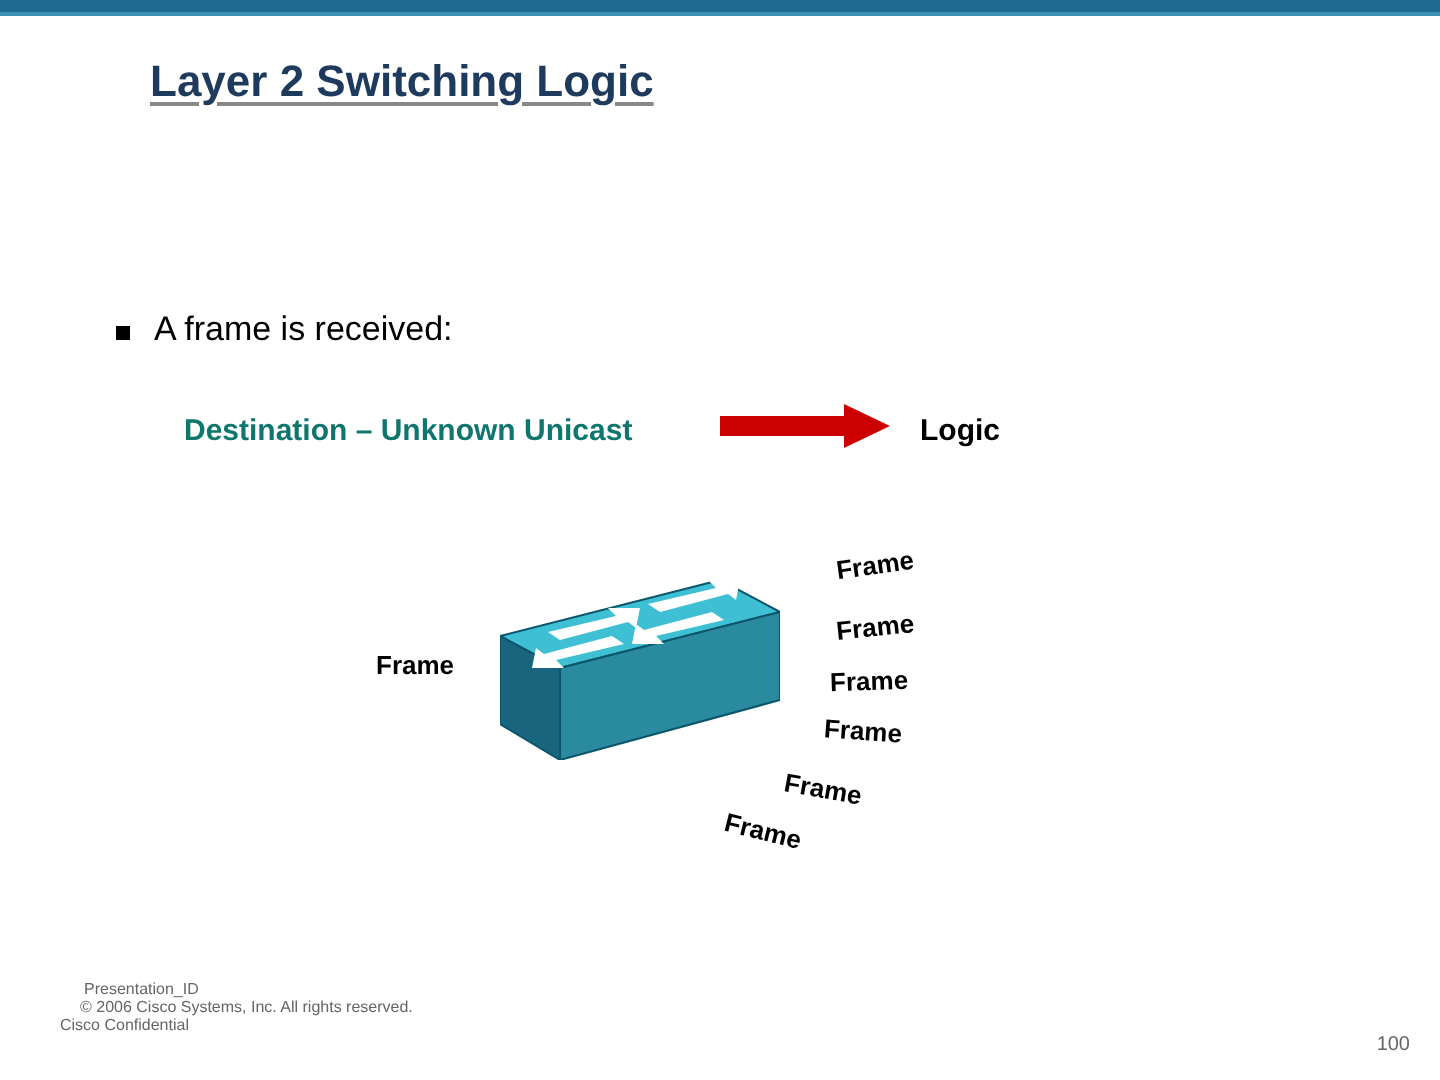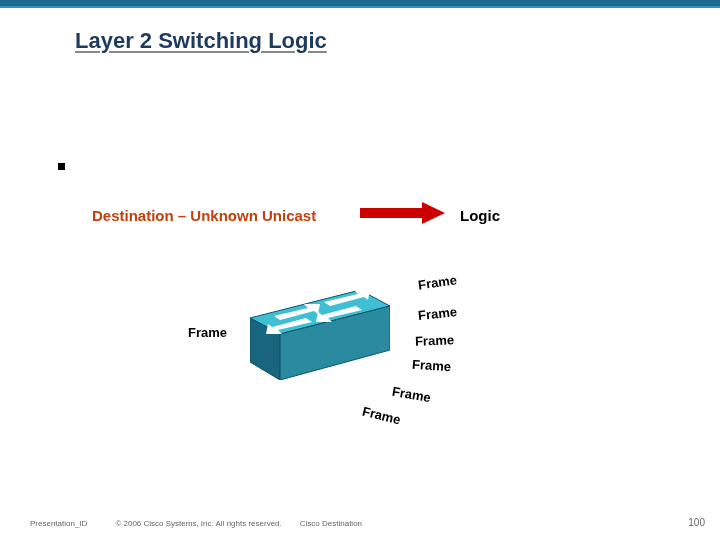--- a/index.html
+++ b/index.html
@@ -36,21 +36,21 @@
   }
   .bullet-row .sq {
     width:7px; height:7px; background:#000;
     margin-top:8px; margin-right:12px;
     flex:none;
   }
   .subhead {
     position:absolute;
     top:207px; left:92px;
     font-size:15px; font-weight:bold;
-    color:#c2410c;
+    color:#0f766e;
     text-align:right;
   }
   .flood {
     position:absolute;
     top:207px; left:460px;
     font-size:15px; font-weight:bold;
   }
   .big-arrow {
     position:absolute;
     top:202px; left:360px;
@@ -68,39 +68,41 @@
   }
   .lbl-left  { top:325px; left:188px; }
   .lbl-r1    { top:275px; left:418px; transform:rotate(-8deg);}
   .lbl-r2    { top:306px; left:418px; transform:rotate(-6deg);}
   .lbl-r3    { top:333px; left:415px; transform:rotate(-2deg);}
   .lbl-r4    { top:358px; left:412px; transform:rotate(4deg);}
   .lbl-r5    { top:387px; left:392px; transform:rotate(10deg);}
   .lbl-r6    { top:408px; left:362px; transform:rotate(14deg);}
   .footer {
     position:absolute;
-    bottom:12px; left:0; right:0;
-    display:flex; align-items:flex-end;
+    bottom:12px; left:12px; right:0;
+    display:flex; align-items:flex-start;
     font-size:8px;
     color:#666;
+    flex-direction:column;
   }
   .footer .pid   { margin-left:30px; }
   .footer .copy  { margin-left:28px; }
   .footer .conf  { margin-left:18px; }
   .footer .num   { margin-left:auto; margin-right:15px; font-size:10px; color:#666;}
 </style>
 </head>
 <body>
 
 <div class="topbar"></div>
 
 <div class="title">Layer 2 Switching Logic</div>
 
 <div class="bullet-row">
   <span class="sq"></span>
+  <span>A frame is received:</span>
 </div>
 
 <div class="subhead">Destination – Unknown Unicast</div>
 
 <svg class="big-arrow" viewBox="0 0 85 22">
   <rect x="0" y="6" width="62" height="10" fill="#cc0000"></rect>
   <polygon points="62,0 85,11 62,22" fill="#cc0000"></polygon>
 </svg>
 
 <div class="flood">Logic</div>
@@ -121,15 +123,15 @@
 <div class="frame-lbl lbl-r1">Frame</div>
 <div class="frame-lbl lbl-r2">Frame</div>
 <div class="frame-lbl lbl-r3">Frame</div>
 <div class="frame-lbl lbl-r4">Frame</div>
 <div class="frame-lbl lbl-r5">Frame</div>
 <div class="frame-lbl lbl-r6">Frame</div>
 
 <div class="footer">
   <span class="pid">Presentation_ID</span>
   <span class="copy">© 2006 Cisco Systems, Inc. All rights reserved.</span>
-  <span class="conf">Cisco Destination</span>
+  <span class="conf">Cisco Confidential</span>
   <span class="num">100</span>
 </div>
 
 </body></html>

